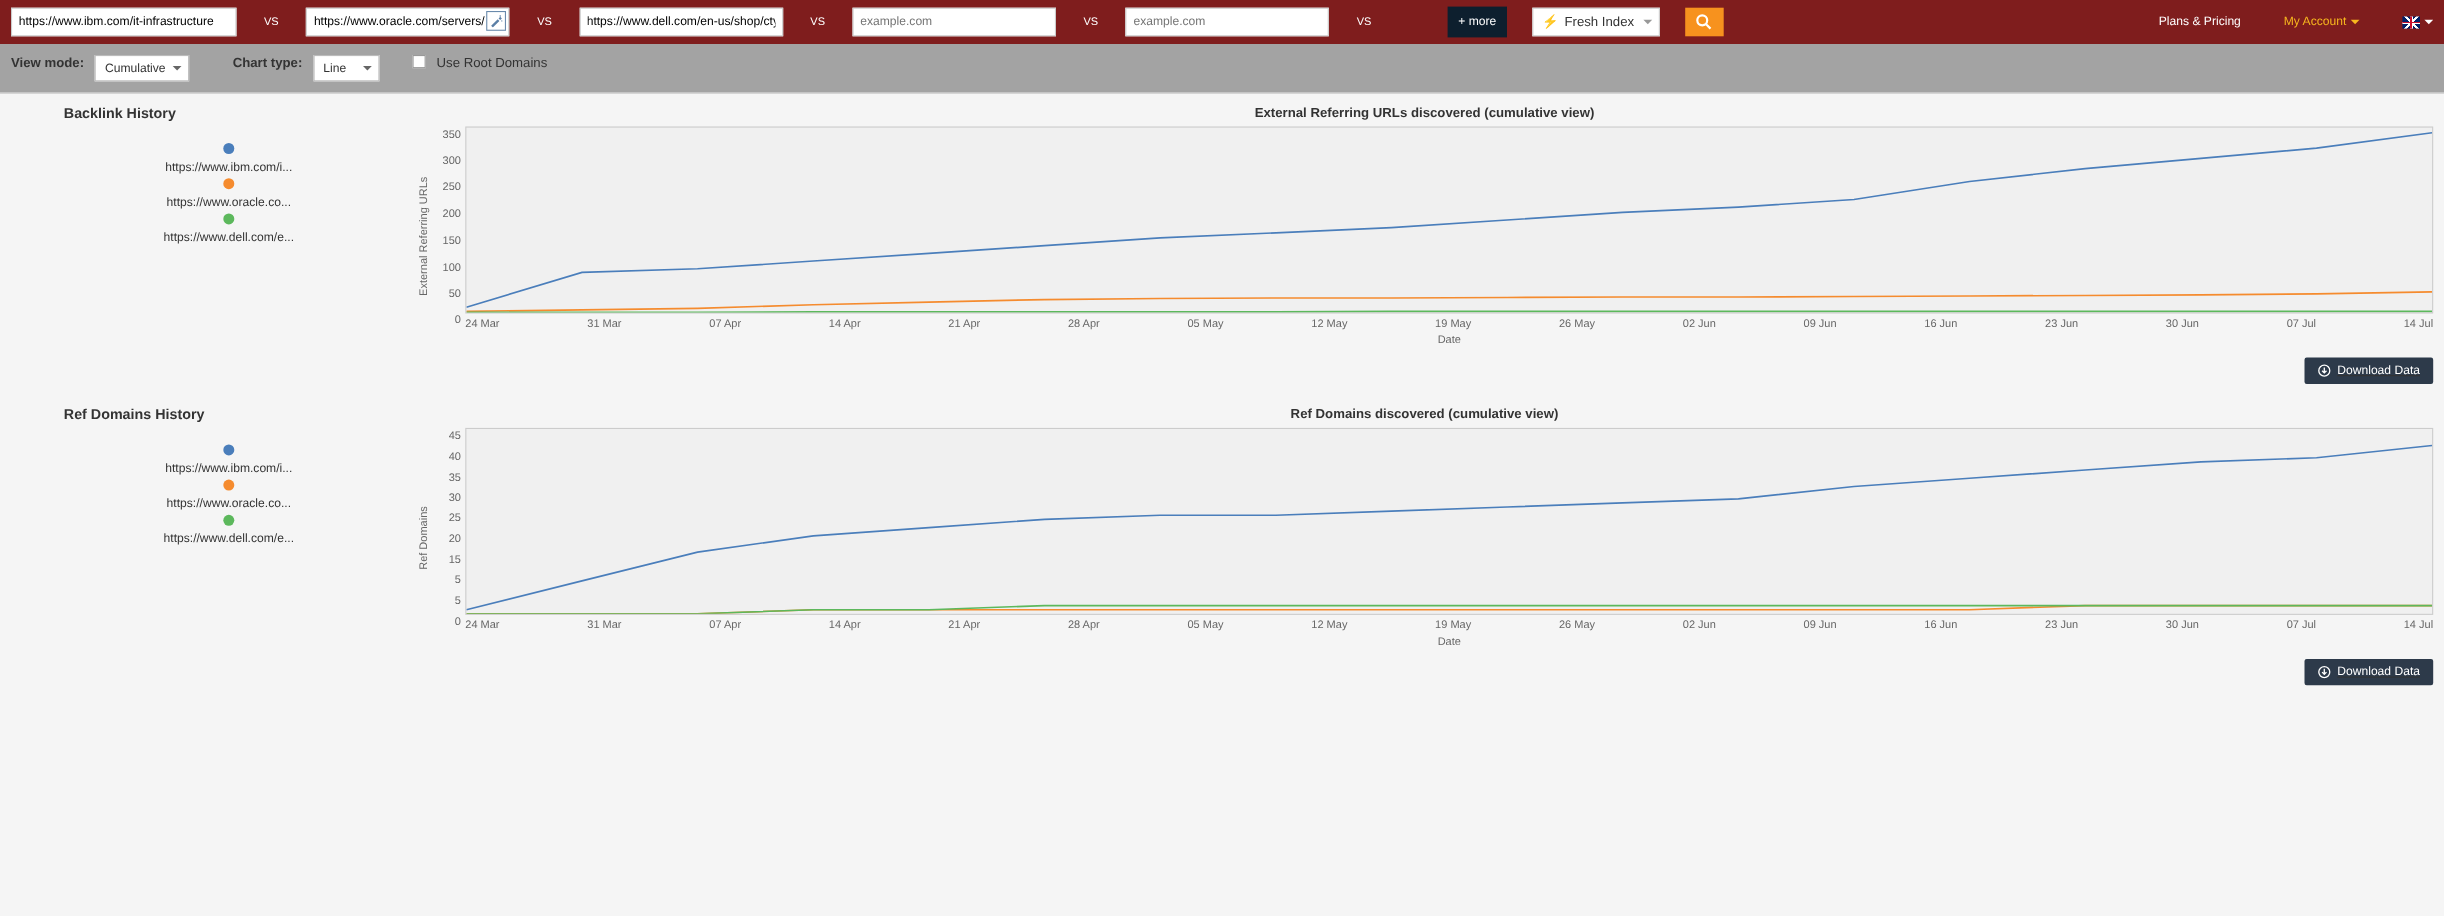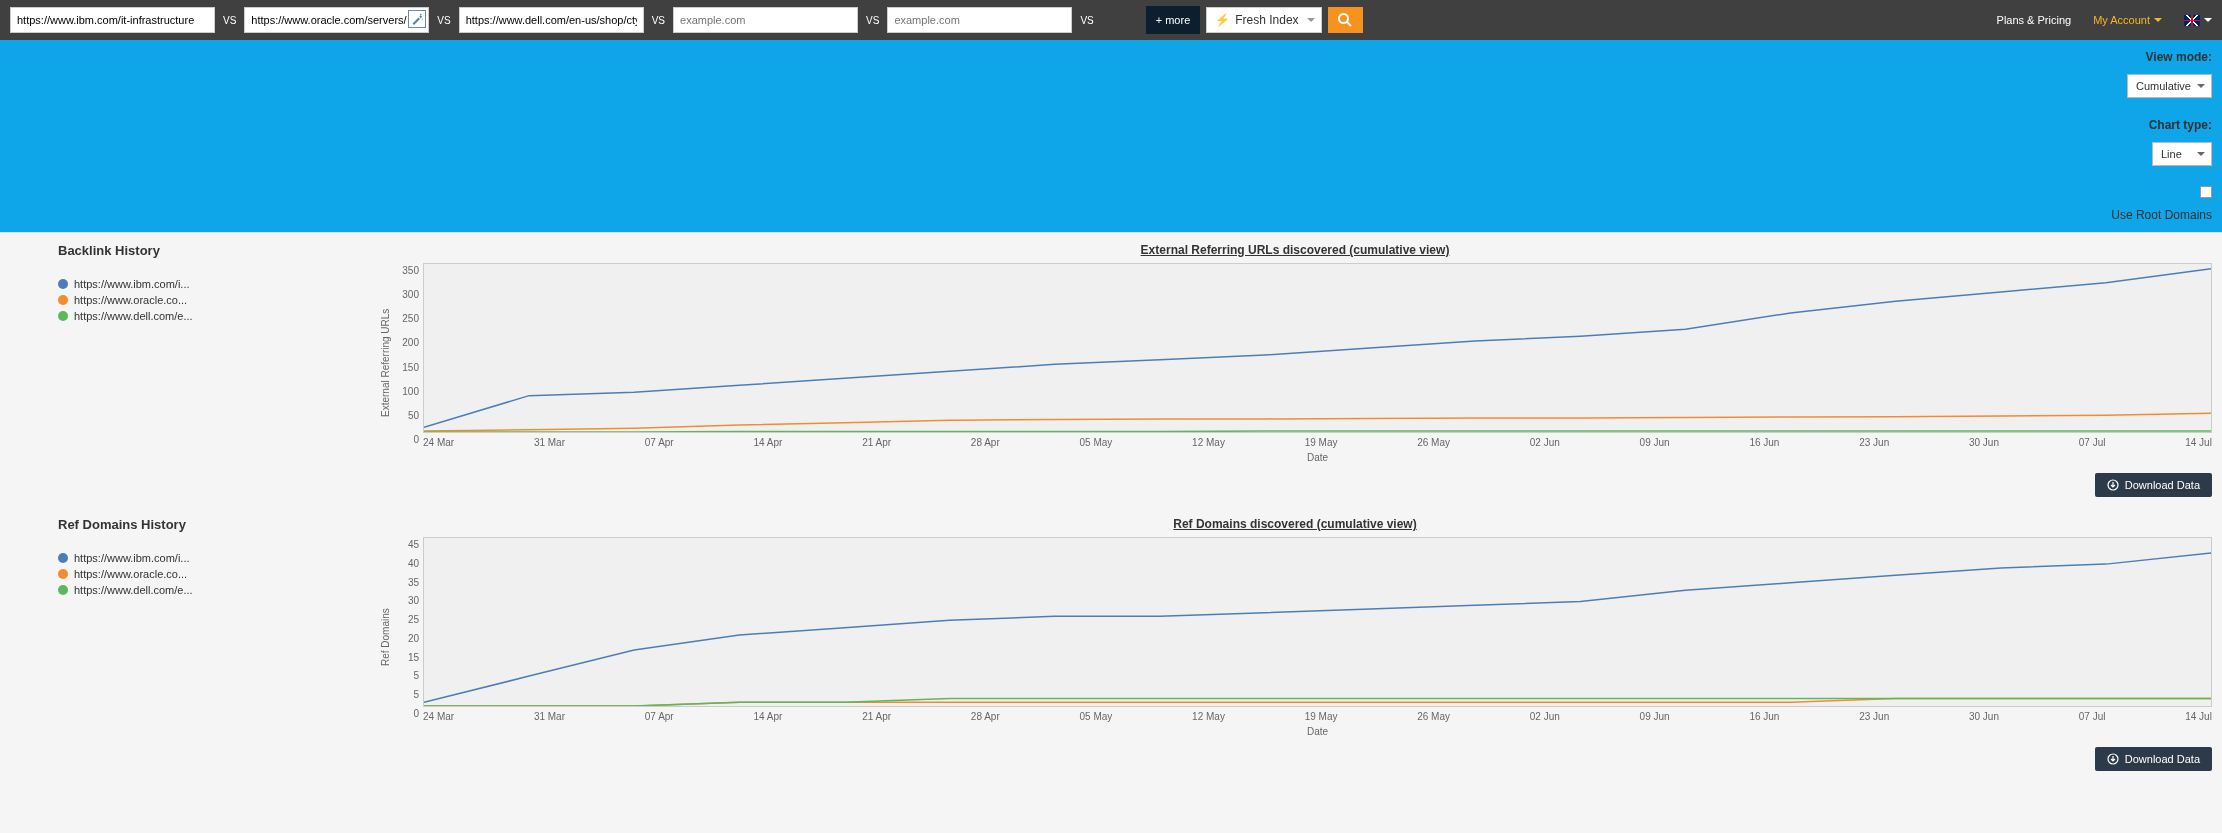--- a/index.html
+++ b/index.html
@@ -1,19 +1,19 @@
 <!DOCTYPE html>
 <html><head>
 <meta charset="utf-8">
 <style>
 * { box-sizing: border-box; margin: 0; padding: 0; }
 body { font-family: Arial, Helvetica, sans-serif; font-size: 12px; background: #f5f5f5; color: #333; }
 
 
-.topbar { background: #404040; display: flex; align-items: center; padding: 6px 10px; gap: 6px; }
+.topbar { background: #7f1d1d; display: flex; align-items: center; padding: 6px 10px; gap: 23px; }
 .url-input { height: 26px; border: 1px solid #ccc; background: #fff; padding: 0 6px; font-size: 11px; width: 185px; }
 .url-input.first { width: 205px; }
 .vs { color: #fff; font-size: 10px; padding: 0 2px; text-transform: uppercase; }
 .url-box { position: relative; display: inline-flex; }
 .url-icon { position: absolute; right: 3px; top: 3px; width: 18px; height: 18px; border: 1px solid #6a8aac; background: #fff; display: flex; align-items: center; justify-content: center; }
 .more-btn { background: #0d1f2e; color: #fff; border: none; height: 28px; padding: 4px 10px; font-size: 11px; cursor: pointer; margin-left: 44px; }
 .index-select { background: #fff; height: 26px; padding: 0 22px 0 8px; display: flex; align-items: center; gap: 5px; border: 1px solid #ccc; cursor: pointer; position: relative; }
 .index-select .chev { position: absolute; right: 6px; top: 50%; transform: translateY(-50%); }
 .search-btn { background: #f7921e; border: none; height: 26px; width: 35px; display: flex; align-items: center; justify-content: center; cursor: pointer; }
 .spacer { flex: 1; }
@@ -27,36 +27,36 @@
   linear-gradient(90deg, transparent 42%, #fff 42%, #fff 58%, transparent 58%);
 }
 .flag::after { content:""; position:absolute; inset:0; background:
   linear-gradient(0deg, transparent 46%, #c8102e 46%, #c8102e 54%, transparent 54%),
   linear-gradient(90deg, transparent 46%, #c8102e 46%, #c8102e 54%, transparent 54%);
 }
 .flag-wrap { display:inline-flex; align-items:center; gap:4px; margin-left:8px; cursor:pointer; }
 .chev-down { width:0; height:0; border-left:4px solid transparent; border-right:4px solid transparent; border-top:4px solid currentColor; display:inline-block; }
 
 
-.ctrlbar { background: #0ea5e9; padding: 10px; display: flex; align-items: flex-end; gap: 10px; border-bottom: 1px solid #ddd; flex-direction: column; }
+.ctrlbar { background: #a3a3a3; padding: 10px; display: flex; align-items: flex-start; gap: 10px; border-bottom: 1px solid #ddd; }
 .ctrl-label { font-weight: bold; font-size: 12px; }
 .select { border: 1px solid #bbb; background: #fff; height: 24px; padding: 0 20px 0 8px; font-size: 11px; position: relative; display: inline-flex; align-items: center; cursor: pointer; }
 .select .chev-down { position: absolute; right: 6px; top: 50%; transform: translateY(-50%); color: #666; }
 .checkbox { width: 12px; height: 12px; border: 1px solid #999; background: #fff; display: inline-block; }
 
 
 .content { padding: 10px; }
 .section { display: flex; gap: 20px; margin-bottom: 10px; }
 .left-panel { width: 300px; margin-left: 48px; }
 .left-title { font-weight: bold; font-size: 13px; margin-bottom: 20px; }
 .legend-list { list-style: none; }
-.legend-item { display: flex; align-items: center; gap: 6px; font-size: 11px; margin-bottom: 4px; }
+.legend-item { display: flex; align-items: center; gap: 6px; font-size: 11px; margin-bottom: 4px; flex-direction: column; }
 .legend-dot { width: 10px; height: 10px; border-radius: 50%; }
 .chart-panel { flex: 1; }
-.chart-title { text-align: center; font-weight: bold; font-size: 12px; margin-bottom: 6px; text-decoration: underline; }
+.chart-title { text-align: center; font-weight: bold; font-size: 12px; margin-bottom: 6px; }
 .chart-box { height: 200px; position: relative; display: flex; }
 .y-axis-label { writing-mode: vertical-rl; transform: rotate(180deg); font-size: 10px; color: #666; text-align: center; padding: 0 2px; }
 .y-ticks { width: 30px; display: flex; flex-direction: column; justify-content: space-between; text-align: right; font-size: 10px; color: #666; padding: 2px 4px 18px 0; }
 .plot-area { flex: 1; position: relative; background: #f0f0f0; border: 1px solid #ccc; }
 .x-ticks { display: flex; justify-content: space-between; font-size: 10px; color: #666; padding: 4px 0 0; }
 .x-axis-label { text-align: center; font-size: 10px; color: #666; margin-top: 4px; }
 .download-row { display: flex; justify-content: flex-end; margin: 6px 0 20px; text-decoration: underline; }
 .download-btn { background: #2d3a4a; color: #fff; border: none; padding: 6px 12px; font-size: 11px; display: inline-flex; align-items: center; gap: 6px; cursor: pointer; border-radius: 2px; }
 svg.chart-svg { position: absolute; inset: 0; width: 100%; height: 100%; }
 .bolt { color: #f7b71e; }

